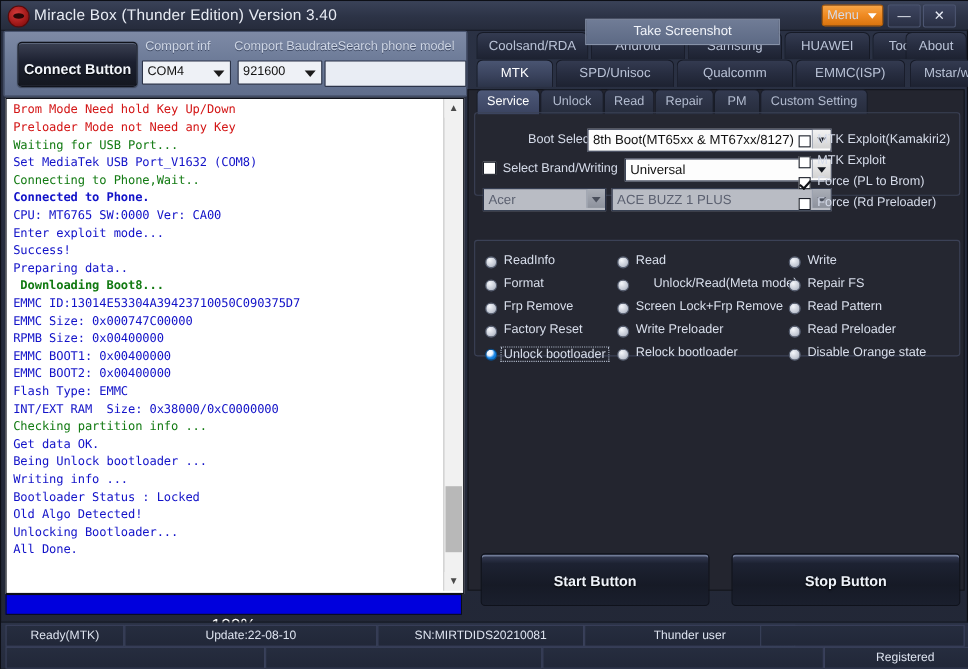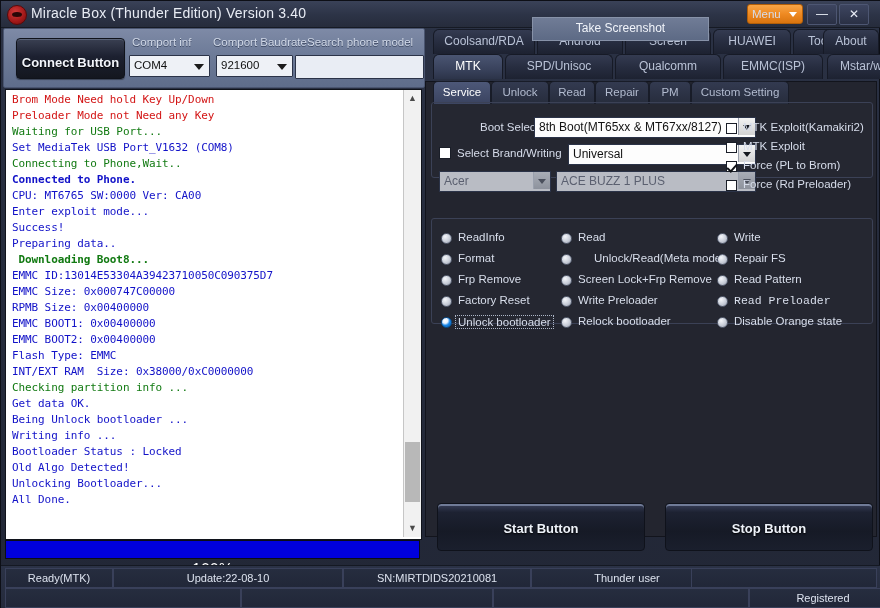--- a/index.html
+++ b/index.html
@@ -203,21 +203,21 @@
   </div>
 
   <div class="progress">
     <span>100%</span>
   </div>
 
   <div class="rpanel">
     <div class="tabrow" id="tabrow1" style="top:0;width:516px;">
         <div class="tab" style="left: 8px; width: 100px;"><span>Coolsand/RDA</span></div>
         <div class="tab" style="left: 112px; width: 84px;"><span>Android</span></div>
-        <div class="tab" style="left: 200px; width: 84px;"><span>Screen</span></div>
+        <div class="tab" style="left: 200px; width: 84px;"><span>Samsung</span></div>
         <div class="tab" style="left: 288px; width: 76px;"><span>HUAWEI</span></div>
         <div class="tab" style="left: 368px; width: 56px;"><span>Tools</span></div>
         <div class="tab" style="left: 398px; width: 54px;"><span>About</span></div>
       </div>
     <div class="tabrow" id="tabrow2" style="top:25px;width:452px;">
         <div class="tab active" style="left: 8px; width: 68px;"><span>MTK</span></div>
         <div class="tab" style="left: 80px; width: 106px;"><span>SPD/Unisoc</span></div>
         <div class="tab" style="left: 190px; width: 104px;"><span>Qualcomm</span></div>
         <div class="tab" style="left: 298px; width: 98px;"><span>EMMC(ISP)</span></div>
         <div class="tab" style="left: 402px; width: 66px;"><span>Mstar/w</span></div>
@@ -294,21 +294,21 @@
         <div class="radlabel" style="left: 151px; top: 213px;">Write Preloader</div>
         <div class="rad" style="left: 134px; top: 236px;"></div>
         <div class="radlabel" style="left: 151px; top: 234px;">Relock bootloader</div>
         <div class="rad" style="left: 290px; top: 152px;"></div>
         <div class="radlabel" style="left: 307px; top: 150px;">Write</div>
         <div class="rad" style="left: 290px; top: 173px;"></div>
         <div class="radlabel" style="left: 307px; top: 171px;">Repair FS</div>
         <div class="rad" style="left: 290px; top: 194px;"></div>
         <div class="radlabel" style="left: 307px; top: 192px;">Read Pattern</div>
         <div class="rad" style="left: 290px; top: 215px;"></div>
-        <div class="radlabel" style="left: 307px; top: 213px; font-family: Liberation Mono, monospace;">Read Preloader</div>
+        <div class="radlabel" style="left: 307px; top: 213px;">Read Preloader</div>
         <div class="rad" style="left: 290px; top: 236px;"></div>
         <div class="radlabel" style="left: 307px; top: 234px;">Disable Orange state</div>
       </div>
   </div>
 
   <div class="bigbtn btn-start">
     <span>Start Button</span>
   </div>
   <div class="bigbtn btn-stop">
     <span>Stop Button</span>

